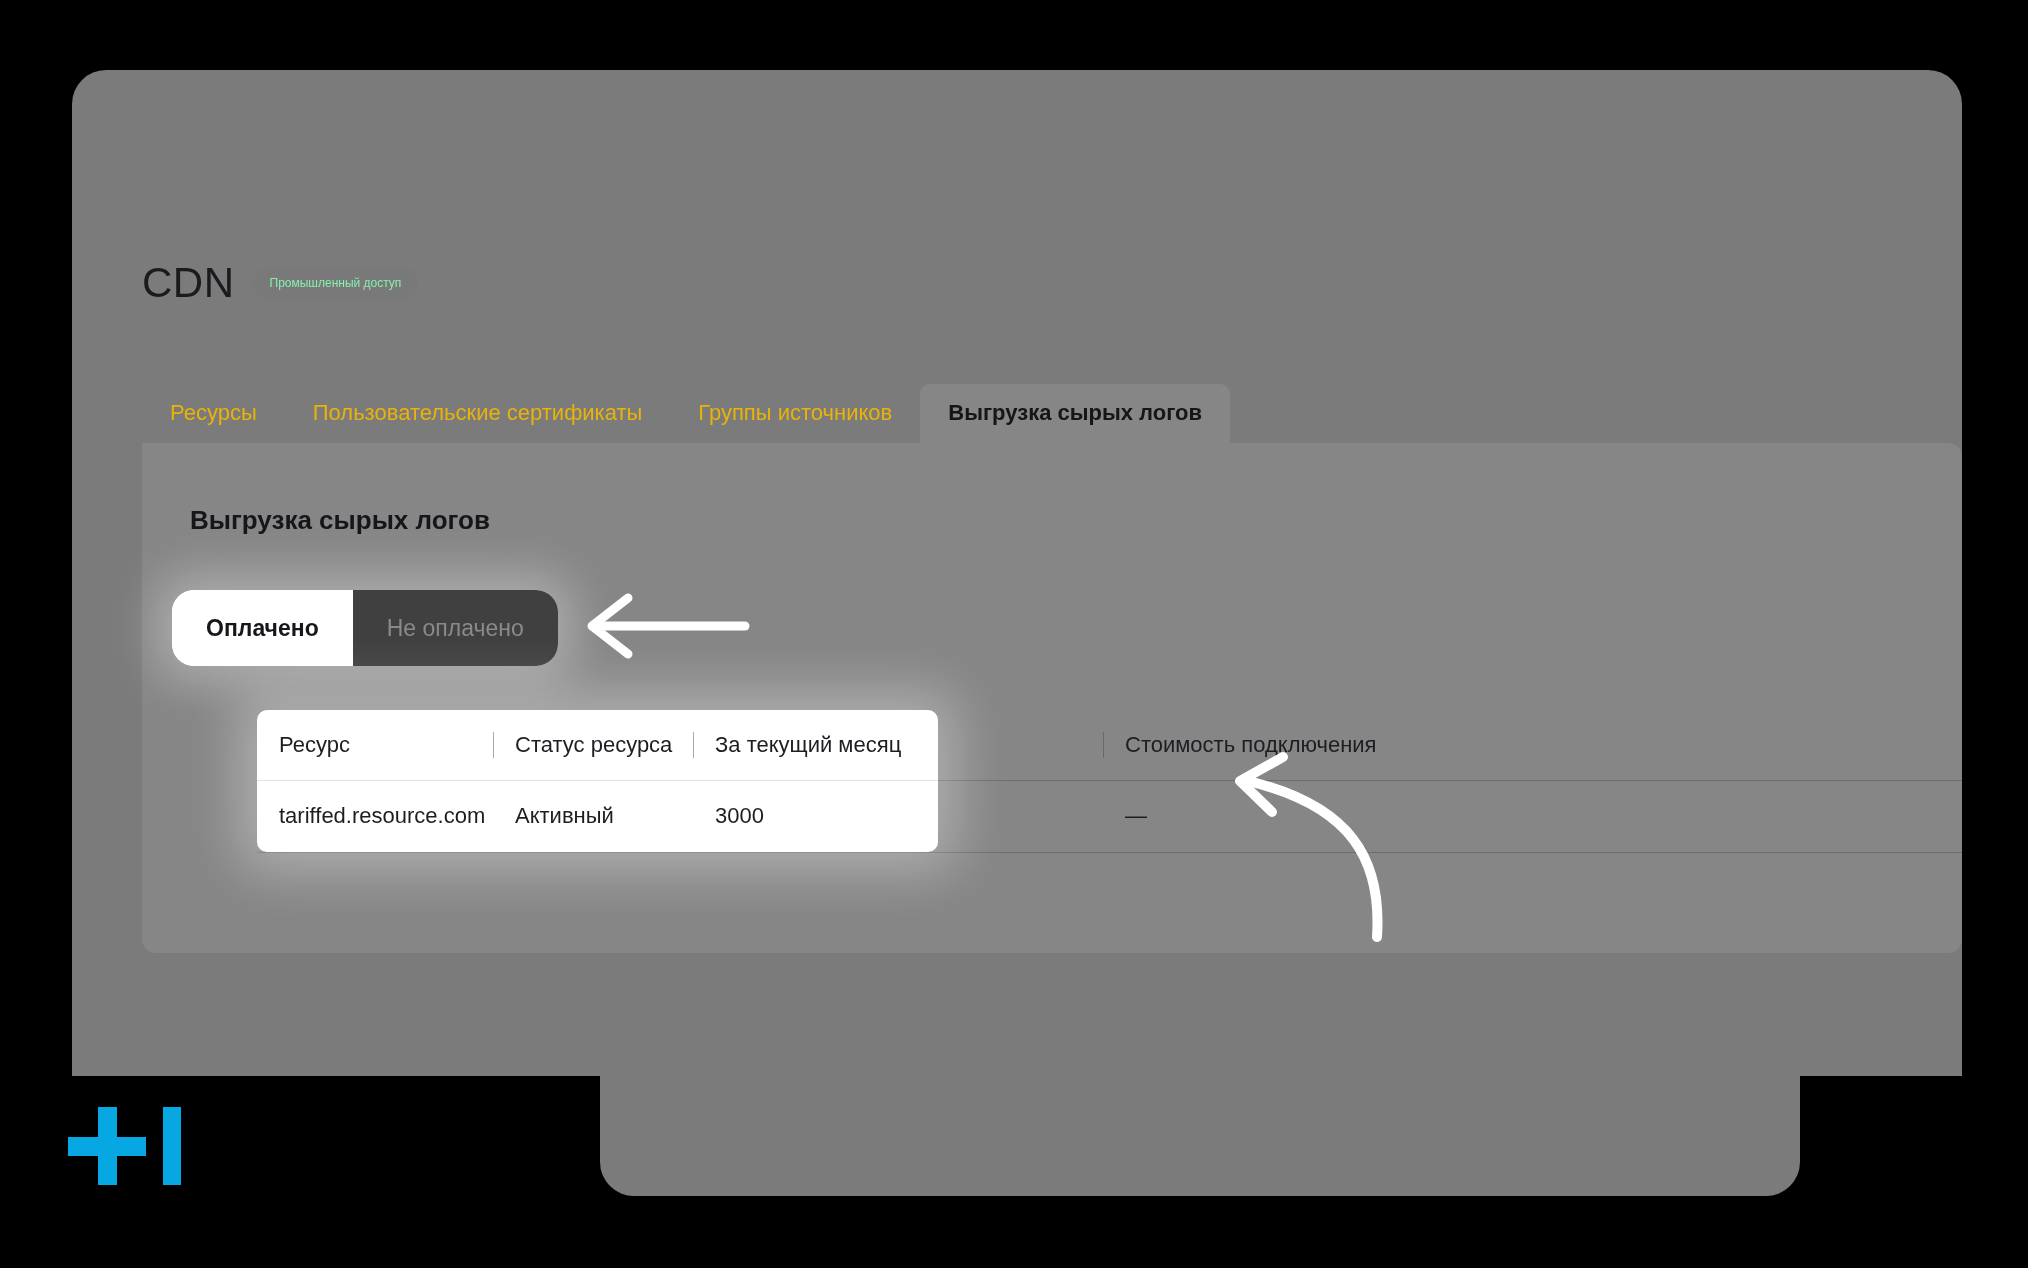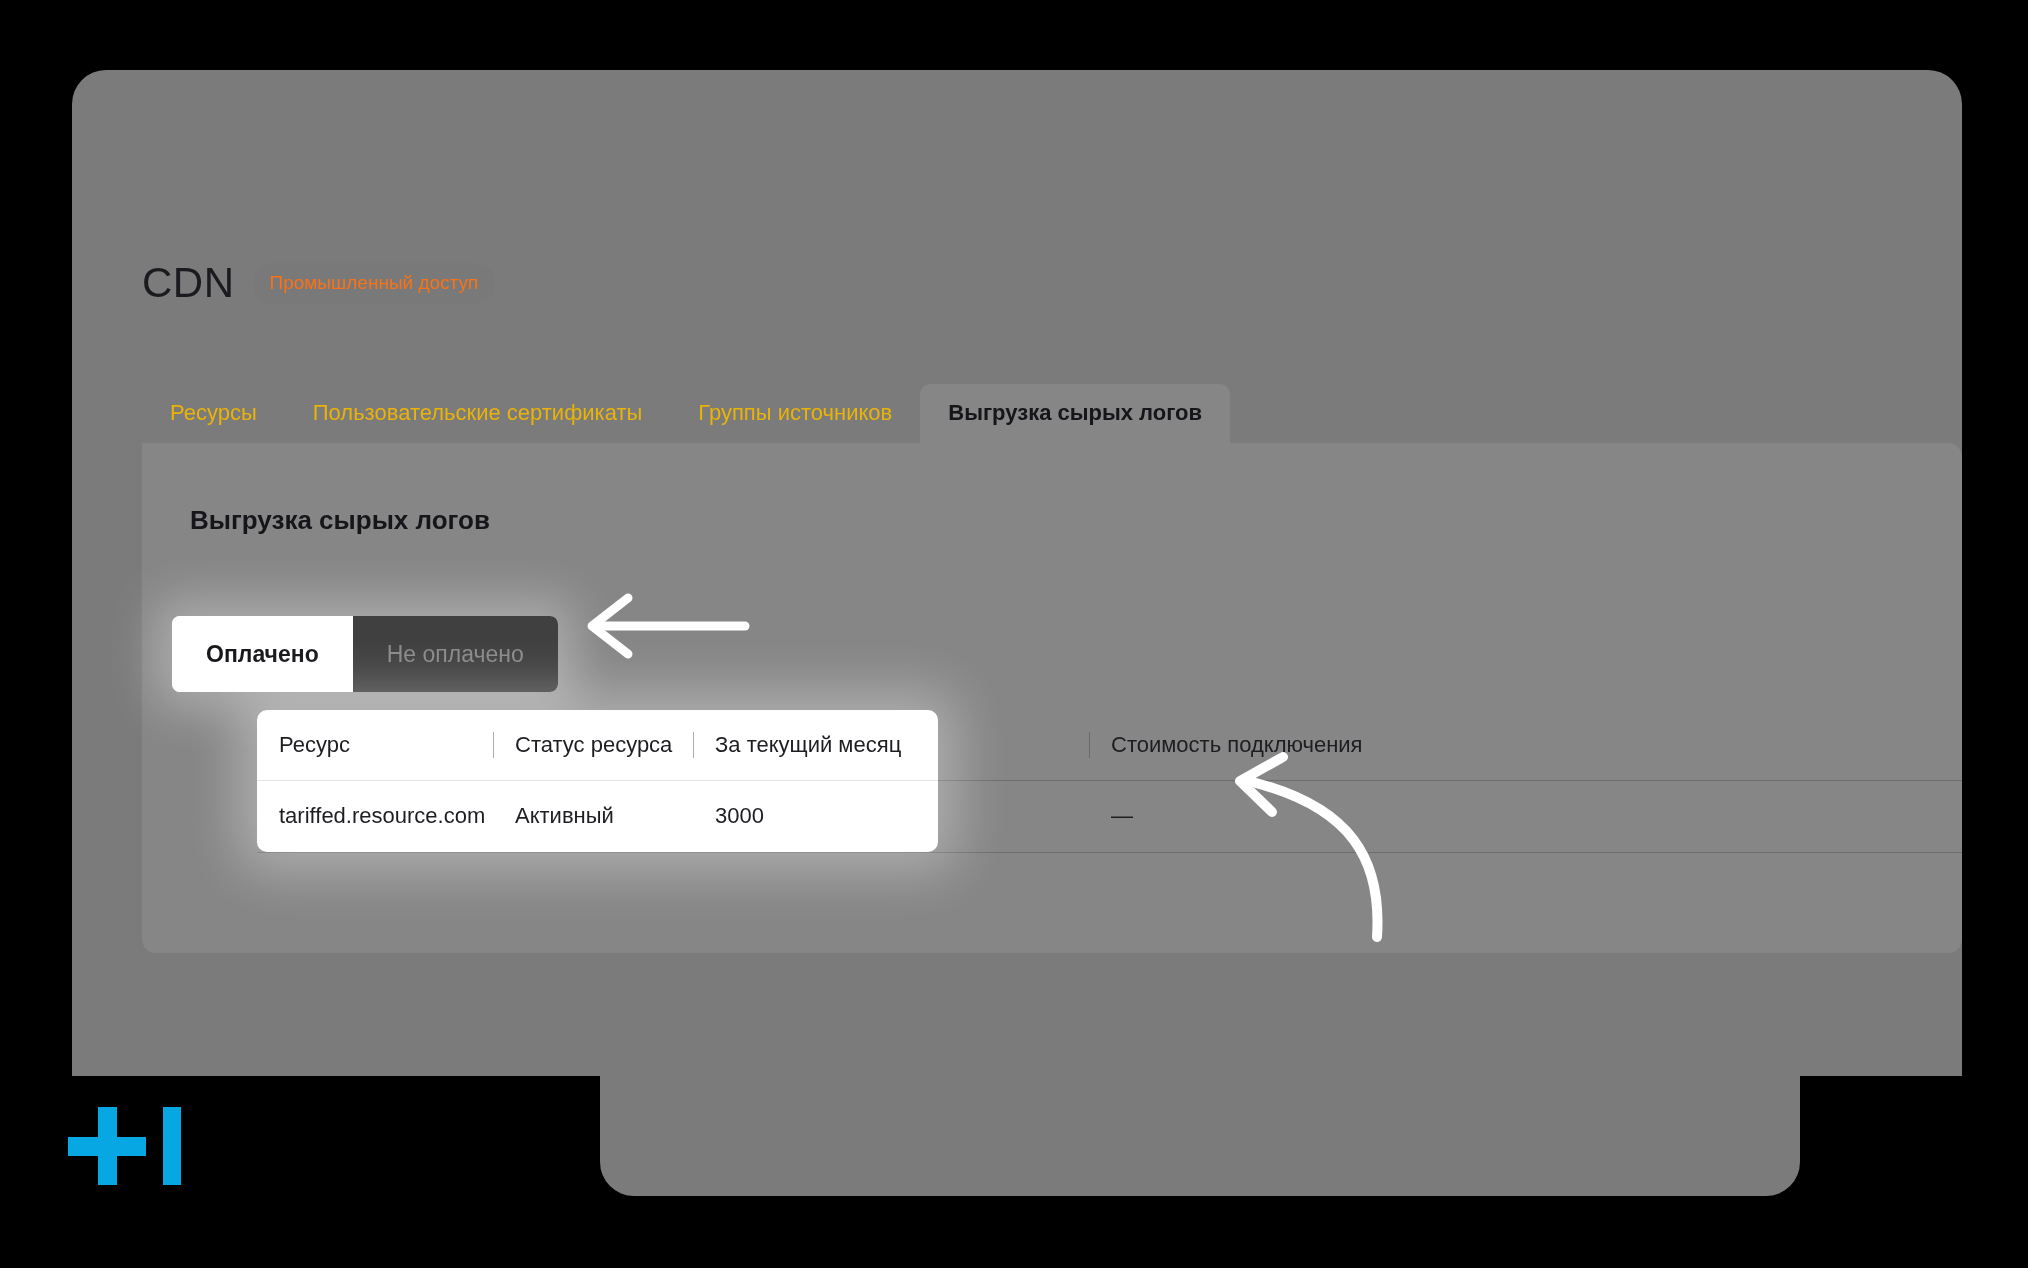--- a/index.html
+++ b/index.html
@@ -45,22 +45,22 @@
     position: absolute;
     left: 142px; top: 262px;
     display: flex; align-items: center; gap: 18px;
   }
   .page-title {
     font-size: 42px; font-weight: 400; color: #1b1b1f;
     letter-spacing: .5px; line-height: 1;
   }
   .badge {
     background: rgba(120,120,120,.55);
-    color: #f97316;
-    font-size: 19px;
+    color: #86efac;
+    font-size: 12px;
     padding: 9px 17px 10px;
     border-radius: 20px;
     white-space: nowrap;
   }
 
   
   .tabs {
     position: absolute;
     left: 142px; top: 372px;
     display: flex; align-items: flex-end; height: 72px;
@@ -87,42 +87,42 @@
   }
   .section-title {
     position: absolute;
     left: 190px; top: 505px;
     font-size: 26px; font-weight: 700; color: #15151a;
   }
 
   
   .segmented {
     position: absolute;
-    left: 172px; top: 616px;
+    left: 172px; top: 590px;
     display: flex;
     height: 76px;
-    border-radius: 8px;
+    border-radius: 22px;
     overflow: hidden;
     background: #efefef;
     box-shadow: 0 0 46px 18px rgba(255,255,255,.30);
   }
   .seg {
     display: flex; align-items: center; justify-content: center;
     font-size: 23px; padding: 0 34px;
     color: #8a8a8a; background: #404040;
     white-space: nowrap;
   }
   .seg.active {
     background: #ffffff; color: #17171b; font-weight: 700;
   }
 
   
   .table-wrap {
     position: absolute;
-    left: 243px; top: 710px;
+    left: 257px; top: 710px;
     width: 1745px;
   }
   .trow { display: flex; align-items: center; }
   .thead { height: 70px; }
   .tbody { height: 72px; }
   .cell {
     font-size: 22px; color: #1d1d22;
     padding-left: 22px;
     position: relative;
     white-space: nowrap;

